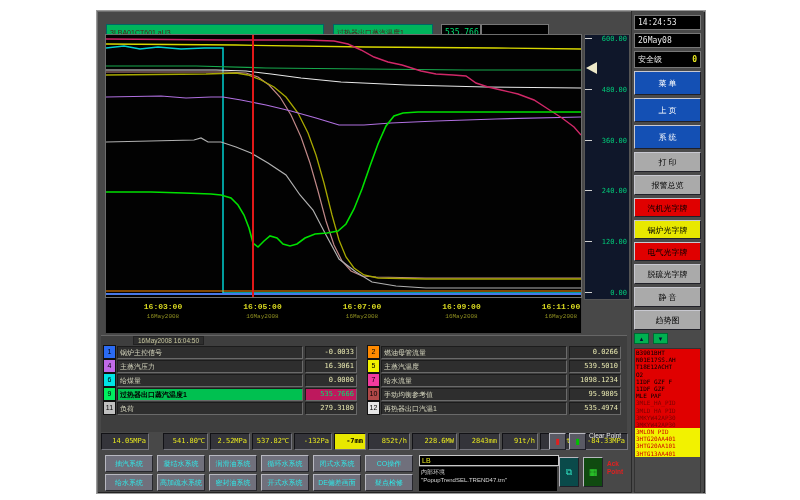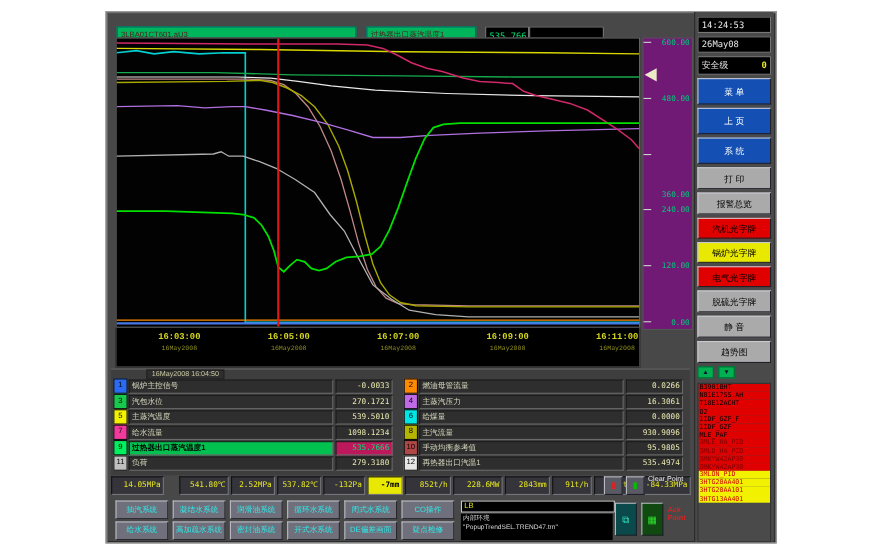--- a/index.html
+++ b/index.html
@@ -7,33 +7,33 @@
   .win{position:absolute;left:96px;top:10px;width:608px;height:482px;background:#484848;
        border:1px solid #9a9a9a;box-shadow:inset 1px 1px 0 #6e6e6e, inset -1px -1px 0 #222;overflow:hidden;}
   .tagbox{position:absolute;top:13px;height:15px;background:#00b45c;color:#551818;font-size:7px;line-height:15px;
           padding:0 3px;border:1px solid #066;overflow:hidden;white-space:nowrap;}
   .valbox{position:absolute;top:13px;height:15px;background:#000;color:#00e070;font-size:8px;line-height:15px;
           text-align:right;padding:0 3px;border:1px solid #777;overflow:hidden;font-family:"DejaVu Sans Mono",monospace;}
   .auxbox{position:absolute;top:13px;height:15px;background:#000;color:#cfcfcf;font-size:8px;line-height:15px;
           padding:16px 3px;border:1px solid #777;overflow:hidden;}
   .chart{position:absolute;left:8px;top:23px;width:475px;height:262px;background:#020202;border:1px solid #6e6e6e;}
   .chart svg{display:block;}
-  .scale{position:absolute;left:487px;top:23px;width:44px;height:264px;background:#701a75;border:1px solid #555;}
+  .scale{position:absolute;left:487px;top:23px;width:44px;height:264px;background:#0f172a;border:1px solid #555;}
   .scale .ylab{position:absolute;right:2px;color:#00c878;font-size:7px;font-family:"DejaVu Sans Mono",monospace;}
   .scale .tick{position:absolute;left:0;width:7px;height:1px;background:#cfcfcf;}
   .marker{position:absolute;left:1px;width:0;height:0;border-top:6px solid transparent;border-bottom:6px solid transparent;
           border-right:11px solid #ece8c8;}
   .timeaxis{position:absolute;left:8px;top:287px;width:475px;height:35px;background:#000;border:1px solid #444;border-top:none;}
   .tlab{position:absolute;top:4px;transform:translateX(-50%);color:#d8d820;font-size:8px;font-weight:bold;white-space:nowrap;
         font-family:Liberation Mono, monospace;text-align:center;}
   .tlab .d{display:block;font-weight:normal;color:#8f8f20;font-size:6px;margin-top:2px;}
   .legend{position:absolute;left:4px;top:324px;width:526px;height:96px;background:#3e3e3e;border-top:1px solid #666;}
   .stamp{position:absolute;left:32px;top:0px;color:#c8c8a0;font-size:6.5px;background:#2e2e2e;padding:0 4px;border:1px solid #222;}
   .lgrid{position:absolute;left:2px;top:10px;display:grid;grid-template-columns:254px 254px;column-gap:10px;row-gap:2px;}
-  .lrow{display:flex;height:12px;align-items:flex-end;}
+  .lrow{display:flex;height:12px;align-items:center;}
   .lnum{width:11px;font-size:7px;line-height:12px;text-align:center;color:#000;border:1px solid #111;flex:none;}
   .lname{flex:1;margin-left:1px;background:#2e2e2e;border:1px solid #1c1c1c;border-bottom-color:#6a6a6a;border-right-color:#6a6a6a;
          color:#d8d8c0;font-size:7px;line-height:11px;padding:0 2px;overflow:hidden;white-space:nowrap;}
   .lval{width:46px;flex:none;margin-left:2px;background:#2e2e2e;border:1px solid #1c1c1c;border-bottom-color:#6a6a6a;border-right-color:#6a6a6a;
         color:#e8e8b0;font-size:7px;line-height:11px;text-align:right;padding:0 2px;font-family:"DejaVu Sans Mono",monospace;overflow:hidden;}
   .lrow.hl .lname{background:#00c050;color:#000;font-weight:bold;}
   .lrow.hl .lval{background:#be185d;color:#00e070;}
   .statusrow{position:absolute;left:4px;top:422px;height:17px;display:flex;gap:2px;}
   .sbox{background:#34343a;border:1px solid #121216;border-bottom-color:#74747c;border-right-color:#74747c;
         color:#e8e820;font-size:7px;line-height:15px;text-align:right;padding:0 2px;overflow:hidden;white-space:nowrap;
@@ -102,21 +102,21 @@
         </svg>
     </div>
 
     <div class="scale">
       <div class="marker" style="top:27px;"></div>
     <div class="tick" style="top: 3px;"></div>
         <div class="ylab" style="top: 0px;">600.00</div>
         <div class="tick" style="top: 53.8px;"></div>
         <div class="ylab" style="top: 50.8px;">480.00</div>
         <div class="tick" style="top: 104.6px;"></div>
-        <div class="ylab" style="top: 101.6px; margin-top: 36px;">360.00</div>
+        <div class="ylab" style="top: 101.6px;">360.00</div>
         <div class="tick" style="top: 155.4px;"></div>
         <div class="ylab" style="top: 152.4px;">240.00</div>
         <div class="tick" style="top: 206.2px;"></div>
         <div class="ylab" style="top: 203.2px;">120.00</div>
         <div class="tick" style="top: 257px;"></div>
         <div class="ylab" style="top: 254px;">0.00</div>
       </div>
 
     <div class="timeaxis">
         <div class="tlab" style="left: 57px;">16:03:00<span class="d">16May2008</span></div>
@@ -133,48 +133,38 @@
             <span class="lnum" style="background: rgb(43, 107, 243);">1</span>
             <span class="lname">锅炉主控信号</span>
             <span class="lval">-0.0033</span>
           </div>
           <div class="lrow">
             <span class="lnum" style="background: rgb(255, 138, 0);">2</span>
             <span class="lname">燃油母管流量</span>
             <span class="lval">0.0266</span>
           </div>
           <div class="lrow">
-            <span class="lnum" style="background: rgb(23, 201, 77);">3</span>
-            <span class="lname">汽包水位</span>
-            <span class="lval">270.1721</span>
-          </div>
-          <div class="lrow">
             <span class="lnum" style="background: rgb(192, 106, 232);">4</span>
             <span class="lname">主蒸汽压力</span>
             <span class="lval">16.3061</span>
           </div>
           <div class="lrow">
             <span class="lnum" style="background: rgb(242, 242, 0);">5</span>
             <span class="lname">主蒸汽温度</span>
             <span class="lval">539.5010</span>
           </div>
           <div class="lrow">
             <span class="lnum" style="background: rgb(0, 229, 229);">6</span>
             <span class="lname">给煤量</span>
             <span class="lval">0.0000</span>
           </div>
           <div class="lrow">
             <span class="lnum" style="background: rgb(242, 58, 158);">7</span>
             <span class="lname">给水流量</span>
             <span class="lval">1098.1234</span>
-          </div>
-          <div class="lrow">
-            <span class="lnum" style="background: rgb(181, 181, 0);">8</span>
-            <span class="lname">主汽流量</span>
-            <span class="lval">930.9096</span>
           </div>
           <div class="lrow hl">
             <span class="lnum" style="background: rgb(0, 240, 96);">9</span>
             <span class="lname">过热器出口蒸汽温度1</span>
             <span class="lval">535.7666</span>
           </div>
           <div class="lrow">
             <span class="lnum" style="background: rgb(176, 72, 72);">10</span>
             <span class="lname">手动均衡参考值</span>
             <span class="lval">95.9805</span>

